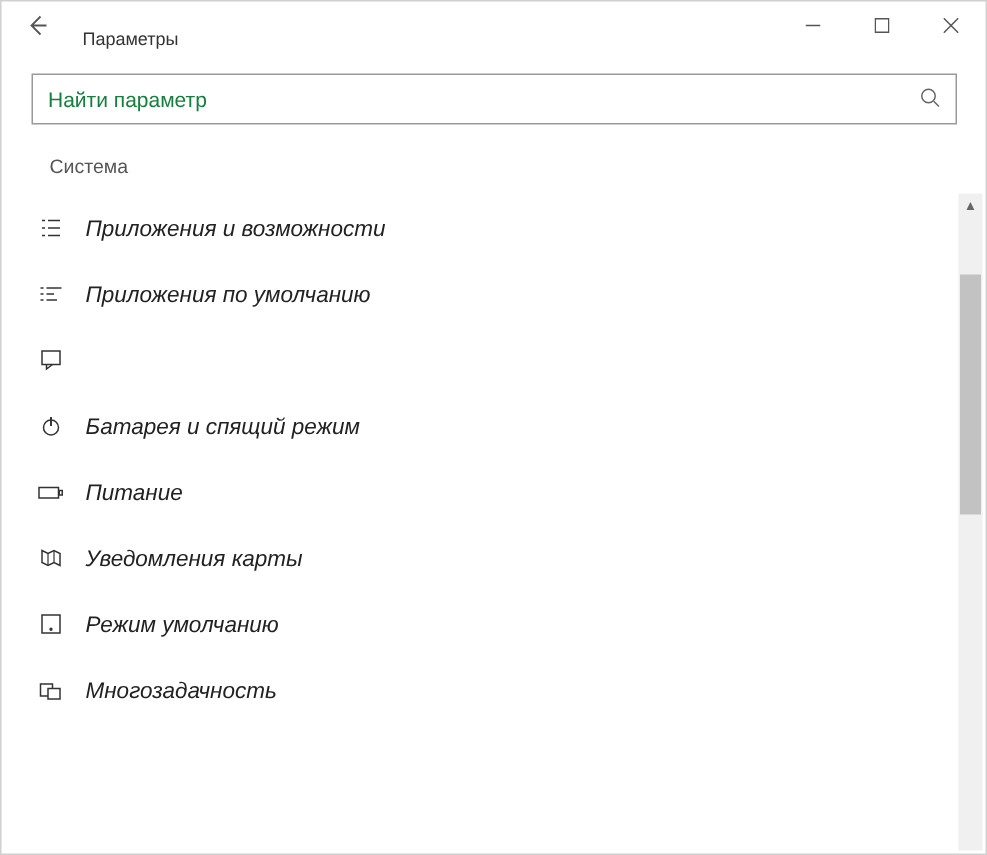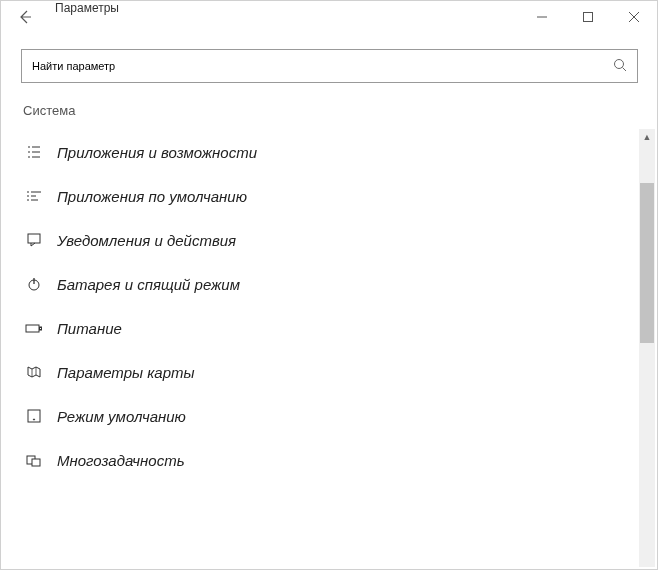--- a/index.html
+++ b/index.html
@@ -12,21 +12,21 @@
       width: 658px;
       height: 570px;
       background: #ffffff;
       border: 1px solid #d0d0d0;
       overflow: hidden;
       position: relative;
     }
     .titlebar {
       height: 32px;
       display: flex;
-      align-items: flex-start;
+      align-items: flex-end;
       padding-left: 8px;
       font-size: 12px;
       color: #333;
     }
     .back-btn {
       width: 32px;
       height: 32px;
       display: flex;
       align-items: center;
       justify-content: center;
@@ -58,32 +58,33 @@
       display: flex;
       align-items: center;
       border: 1px solid #999;
       height: 34px;
       padding: 0 10px;
       width: 617px;
       color: #666;
     }
     .search-placeholder {
       flex: 1;
-      font-size: 11px;
-      color: #000000;
+      font-size: 14px;
+      color: #15803d;
     }
     .search-icon-wrap {
       color: #666;
       font-size: 14px;
     }
     .category-label {
       margin-top: 20px;
       font-size: 13px;
       color: #555;
       padding-left: 2px;
+      margin-left: 10px;
     }
     .nav-list {
       margin-top: 12px;
       font-style: italic;
     }
     .nav-item {
       display: flex;
       align-items: center;
       height: 44px;
       padding-left: 4px;
@@ -218,21 +219,20 @@
       <span>Приложения по умолчанию</span>
     </div>
 
     <div class="nav-item">
       <span class="nav-icon">
         <svg width="16" height="16" viewBox="0 0 16 16">
           <rect x="2" y="2" width="12" height="9" stroke-width="1"></rect>
           <path d="M5 11 L5 14 L9 11" stroke-width="1"></path>
         </svg>
       </span>
-      <span>Уведомления и действия</span>
     </div>
 
     <div class="nav-item">
       <span class="nav-icon">
         <svg width="16" height="16" viewBox="0 0 16 16">
           <circle cx="8" cy="9" r="5" stroke-width="1"></circle>
           <line x1="8" y1="2" x2="8" y2="8" stroke-width="1.3"></line>
         </svg>
       </span>
       <span>Батарея и спящий режим</span>
@@ -250,21 +250,21 @@
 
 
     <div class="nav-item">
       <span class="nav-icon">
         <svg width="16" height="16" viewBox="0 0 16 16">
           <path d="M2 3 L6 5 L10 3 L14 5 L14 13 L10 11 L6 13 L2 11 Z" stroke-width="1"></path>
           <line x1="6" y1="5" x2="6" y2="13" stroke-width="0.8"></line>
           <line x1="10" y1="3" x2="10" y2="11" stroke-width="0.8"></line>
         </svg>
       </span>
-      <span>Параметры карты</span>
+      <span>Уведомления карты</span>
     </div>
 
     <div class="nav-item">
       <span class="nav-icon">
         <svg width="16" height="16" viewBox="0 0 16 16">
           <rect x="2" y="2" width="12" height="12" stroke-width="1"></rect>
           <circle cx="8" cy="11.5" r="0.6" fill="#333"></circle>
         </svg>
       </span>
       <span>Режим умолчанию</span>

